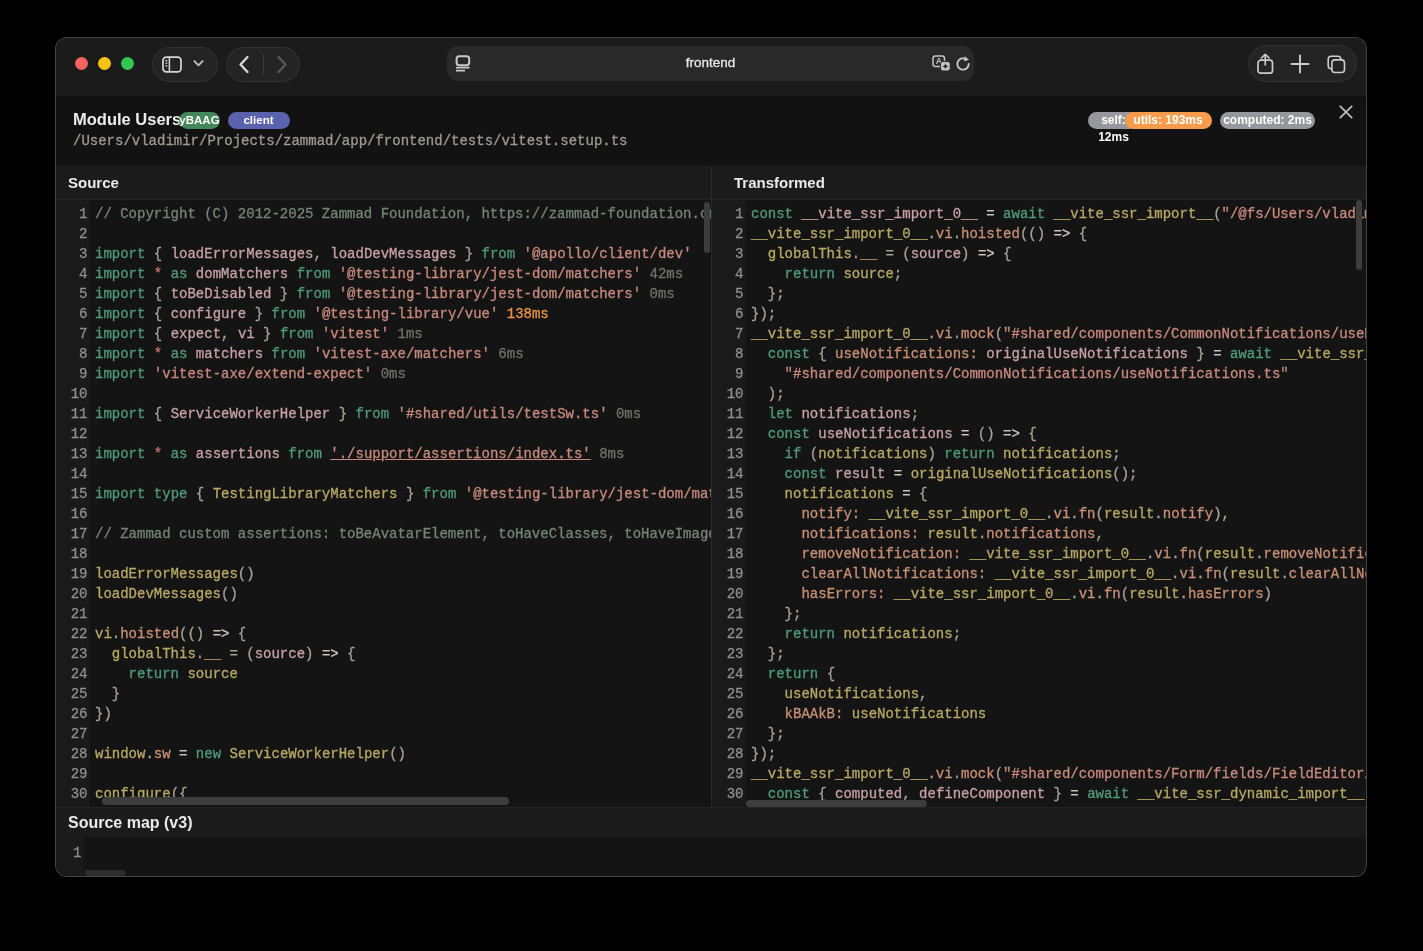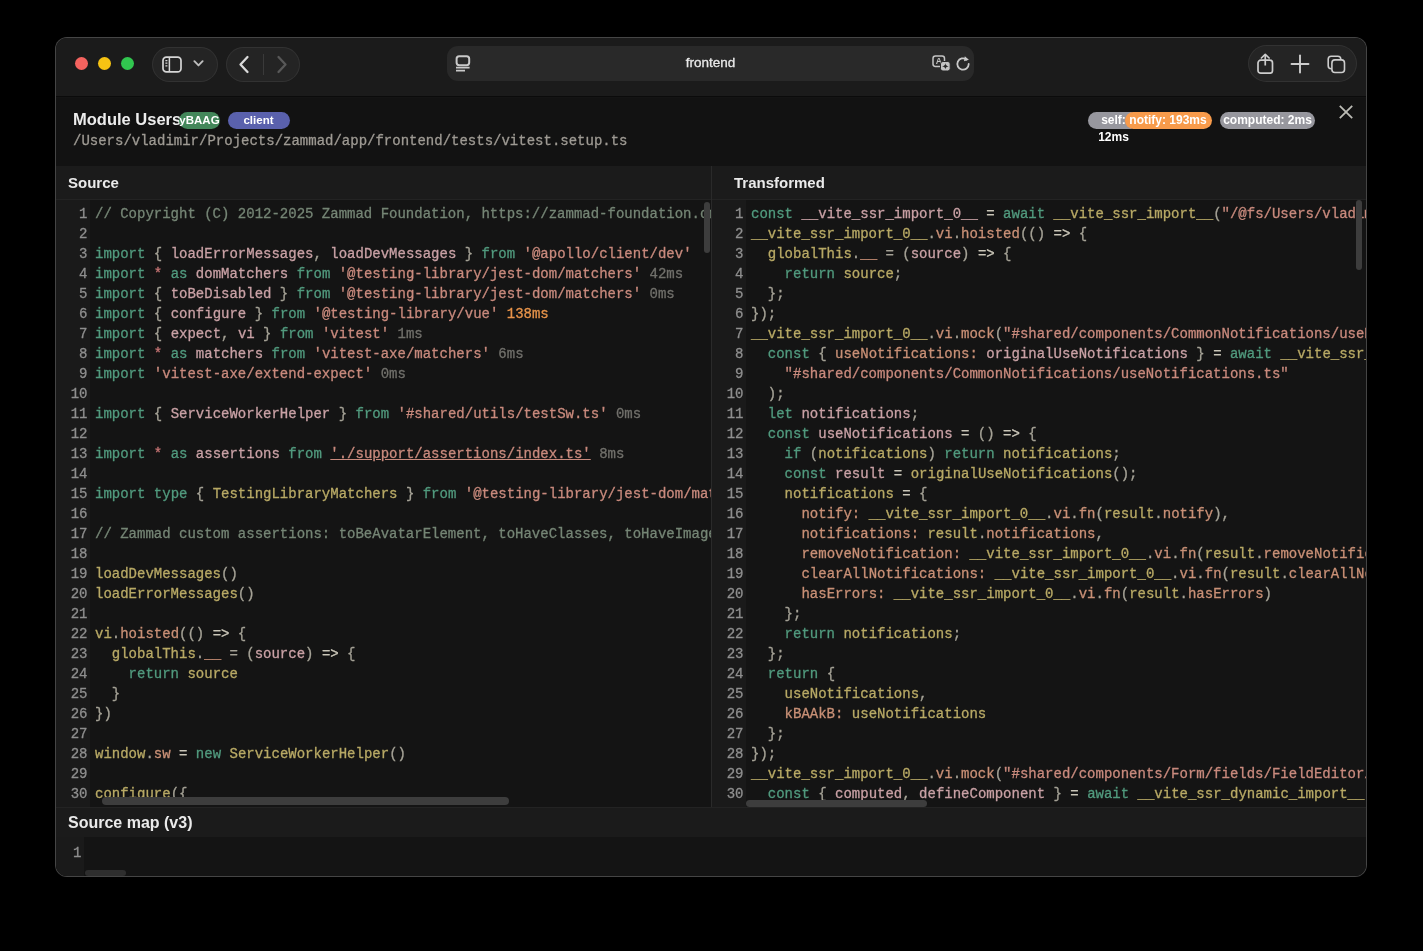--- a/index.html
+++ b/index.html
@@ -90,21 +90,21 @@
         <rect x="1.2" y="1.2" width="12.6" height="12.6" rx="3" fill="none" stroke="#cdcdcd" stroke-width="1.6"></rect>
         <rect x="4.9" y="4.9" width="12.6" height="12.6" rx="3" fill="#242424" stroke="#cdcdcd" stroke-width="1.6"></rect>
       </svg>
     </div>
   </div>
   <div class="modinfo">
     <div class="title">Module Users</div>
     <div class="badge" style="left:123px;width:41px;background:#43875a">yBAAG</div>
     <div class="badge" style="left:171.5px;width:62px;background:#5a61ad">client</div>
     <div class="tbadge" style="left:1032px;width:51px;background:#97979e">self: 12ms</div>
-    <div class="tbadge" style="left:1068.5px;width:87px;background:#f89b4b">notify: 193ms</div>
+    <div class="tbadge" style="left:1068.5px;width:87px;background:#f89b4b">utils: 193ms</div>
     <div class="tbadge" style="left:1164px;width:95px;background:#97979e">computed: 2ms</div>
     <svg class="x" style="position:absolute;left:1282.5px;top:6.7px" width="14" height="14" viewBox="0 0 14 14">
       <line x1="0.8" y1="0.8" x2="13.2" y2="13.2"></line>
         <line x1="13.2" y1="0.8" x2="0.8" y2="13.2"></line>
     </svg>
     <div class="path mono">/Users/vladimir/Projects/zammad/app/frontend/tests/vitest.setup.ts</div>
   </div>
   <div class="panels">
     <div class="lpane">
       <div class="phead"><span style="margin-left:12px">Source</span></div>
@@ -154,22 +154,22 @@
 <div class="cl"><span style="color:#519a7e">import</span><span style="color:#a5a296">&nbsp;</span><span style="color:#c98a7d">'vitest-axe/extend-expect'</span><span style="color:#a5a296">&nbsp;</span><span style="color:#71706b">0ms</span></div>
 <div class="cl">&nbsp;</div>
 <div class="cl"><span style="color:#519a7e">import</span><span style="color:#a5a296">&nbsp;{&nbsp;</span><span style="color:#c9a1a5">ServiceWorkerHelper</span><span style="color:#a5a296">&nbsp;}&nbsp;</span><span style="color:#519a7e">from</span><span style="color:#a5a296">&nbsp;</span><span style="color:#c98a7d">'#shared/utils/testSw.ts'</span><span style="color:#a5a296">&nbsp;</span><span style="color:#71706b">0ms</span></div>
 <div class="cl">&nbsp;</div>
 <div class="cl"><span style="color:#519a7e">import</span><span style="color:#a5a296">&nbsp;</span><span style="color:#cb7676">*</span><span style="color:#a5a296">&nbsp;</span><span style="color:#519a7e">as</span><span style="color:#a5a296">&nbsp;</span><span style="color:#c9a1a5">assertions</span><span style="color:#a5a296">&nbsp;</span><span style="color:#519a7e">from</span><span style="color:#a5a296">&nbsp;</span><span style="color:#c98a7d;text-decoration:underline">'./support/assertions/index.ts'</span><span style="color:#a5a296">&nbsp;</span><span style="color:#71706b">8ms</span></div>
 <div class="cl">&nbsp;</div>
 <div class="cl"><span style="color:#519a7e">import</span><span style="color:#a5a296">&nbsp;</span><span style="color:#519a7e">type</span><span style="color:#a5a296">&nbsp;{&nbsp;</span><span style="color:#b8a965">TestingLibraryMatchers</span><span style="color:#a5a296">&nbsp;}&nbsp;</span><span style="color:#519a7e">from</span><span style="color:#a5a296">&nbsp;</span><span style="color:#c98a7d">'@testing-library/jest-dom/matchers'</span></div>
 <div class="cl">&nbsp;</div>
 <div class="cl"><span style="color:#758575">//&nbsp;Zammad&nbsp;custom&nbsp;assertions:&nbsp;toBeAvatarElement,&nbsp;toHaveClasses,&nbsp;toHaveImagePreview</span></div>
 <div class="cl">&nbsp;</div>
+<div class="cl"><span style="color:#b8a965">loadErrorMessages</span><span style="color:#a5a296">()</span></div>
 <div class="cl"><span style="color:#b8a965">loadDevMessages</span><span style="color:#a5a296">()</span></div>
-<div class="cl"><span style="color:#b8a965">loadErrorMessages</span><span style="color:#a5a296">()</span></div>
 <div class="cl">&nbsp;</div>
 <div class="cl"><span style="color:#b8a965">vi</span><span style="color:#a5a296">.</span><span style="color:#c99076">hoisted</span><span style="color:#a5a296">(()&nbsp;</span><span style="color:#ccc8ba">=&gt;</span><span style="color:#a5a296">&nbsp;{</span></div>
 <div class="cl"><span style="color:#a5a296">&nbsp;&nbsp;</span><span style="color:#b8a965">globalThis</span><span style="color:#a5a296">.</span><span style="color:#c99076">__</span><span style="color:#a5a296">&nbsp;=&nbsp;(</span><span style="color:#c9a1a5">source</span><span style="color:#a5a296">)&nbsp;</span><span style="color:#ccc8ba">=&gt;</span><span style="color:#a5a296">&nbsp;{</span></div>
 <div class="cl"><span style="color:#a5a296">&nbsp;&nbsp;&nbsp;&nbsp;</span><span style="color:#519a7e">return</span><span style="color:#a5a296">&nbsp;</span><span style="color:#b8a965">source</span></div>
 <div class="cl"><span style="color:#a5a296">&nbsp;&nbsp;}</span></div>
 <div class="cl"><span style="color:#a5a296">})</span></div>
 <div class="cl">&nbsp;</div>
 <div class="cl"><span style="color:#b8a965">window</span><span style="color:#a5a296">.</span><span style="color:#c99076">sw</span><span style="color:#a5a296">&nbsp;</span><span style="color:#ccc8ba">=</span><span style="color:#a5a296">&nbsp;</span><span style="color:#519a7e">new</span><span style="color:#a5a296">&nbsp;</span><span style="color:#b8a965">ServiceWorkerHelper</span><span style="color:#a5a296">()</span></div>
 <div class="cl">&nbsp;</div>
 <div class="cl"><span style="color:#b8a965">configure</span><span style="color:#a5a296">({</span></div>

